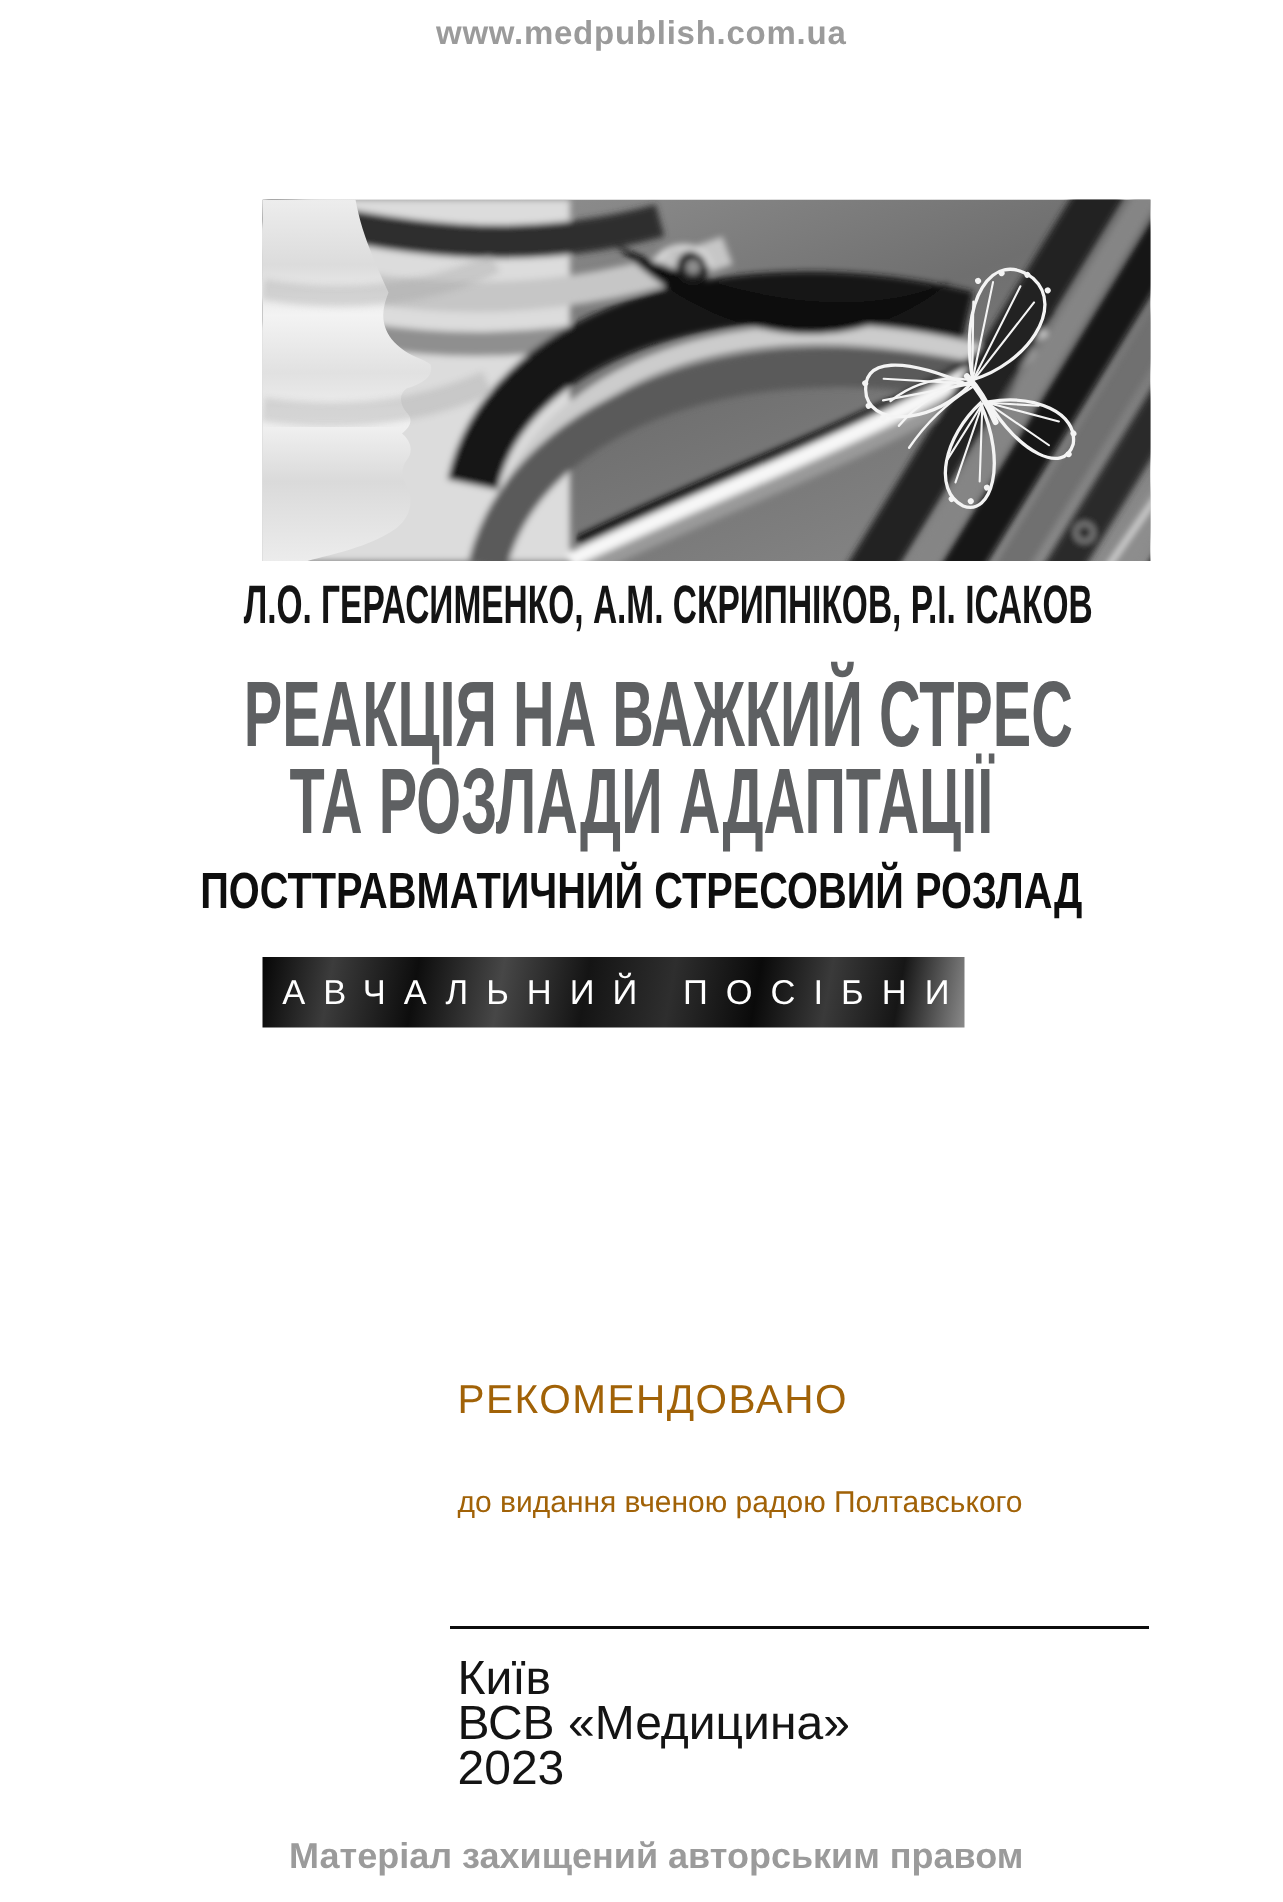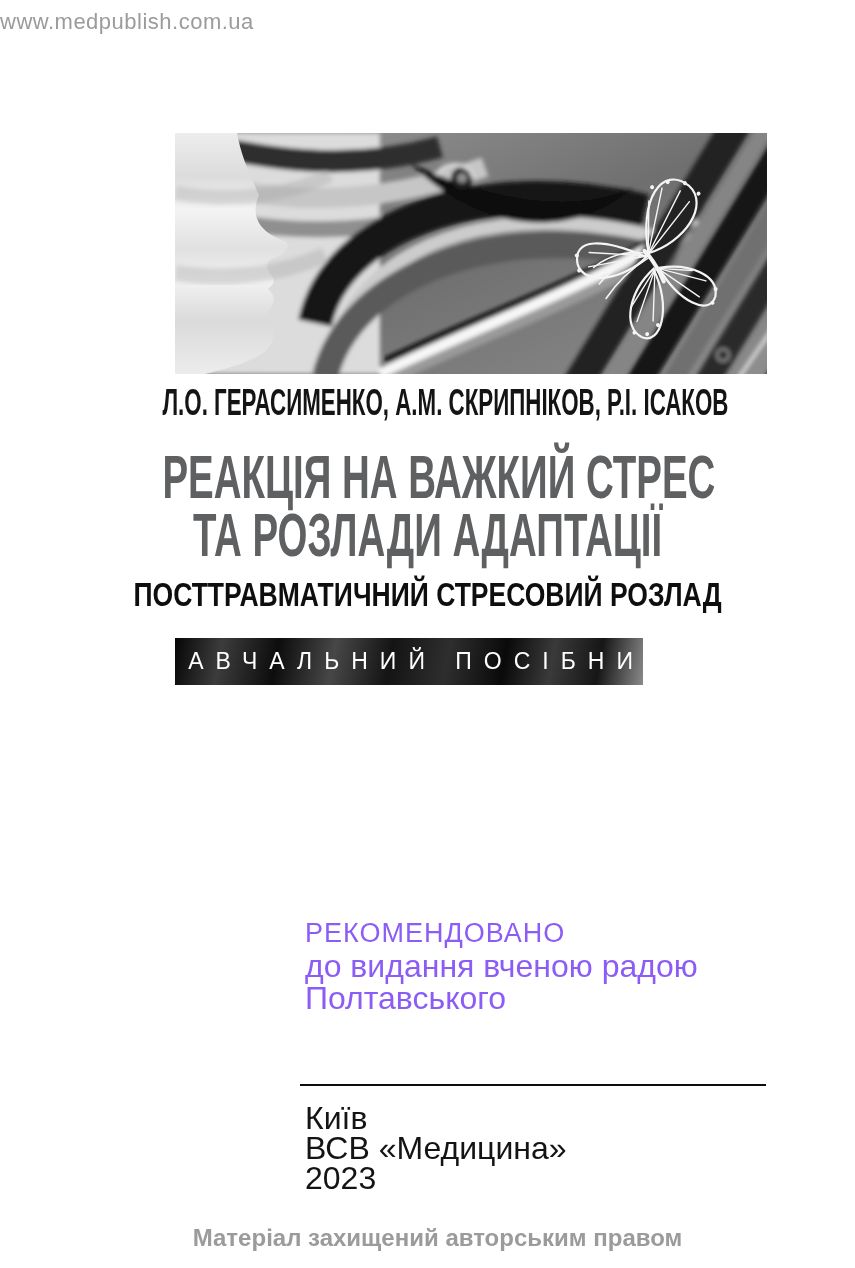--- a/index.html
+++ b/index.html
@@ -2,22 +2,22 @@
 <html><head>
 <meta charset="utf-8">
 <style>
   html,body { margin:0; padding:0; background:#ffffff; }
   .page {
     position:relative; width:855px; height:1268px; margin:0 auto;
     background:#ffffff; overflow:hidden;
     font-family:"Liberation Sans", sans-serif;
   }
   .wm-top {
-    position:absolute; top:9px; left:0; right:0; 
-    font-size:22px; font-weight:normal; color:#9b9b9b; letter-spacing:.5px;
+    position:absolute; top:9px; left:0; right:0; text-align:center;
+    font-size:22px; font-weight:bold; color:#9b9b9b; letter-spacing:.5px;
   }
   .art {
     position:absolute; left:175px; top:133px; width:592px; height:241px;
   }
   .art svg { display:block; width:100%; height:100%; }
   .authors {
     position:absolute; top:386px; left:0; right:0; text-align:center;
     font-size:36px; line-height:34px; font-weight:700; color:#141414;
     transform:scaleX(0.62); transform-origin:center; white-space:nowrap;
   }
@@ -36,25 +36,25 @@
     display:flex; align-items:center; justify-content:center;
     background:linear-gradient(100deg,
       #060606 0%, #3c3c3c 10%, #0d0d0d 22%, #474747 34%, #141414 46%,
       #2e2e2e 58%, #0a0a0a 70%, #3a3a3a 80%, #161616 90%, #8a8a8a 100%);
   }
   .banner-label {
     color:#ffffff; font-size:23px; font-weight:500;
     letter-spacing:12px; margin-right:-12px; white-space:nowrap;
   }
   .rec {
-    position:absolute; left:305px; top:917px; color:#8b5cf6;
+    position:absolute; left:305px; top:917px; color:#a16207;
     font-weight:400;
   }
   .rec-heading { font-size:27px; line-height:33px; letter-spacing:1px; }
-  .rec-line { font-size:32px; line-height:32px; }
+  .rec-line { font-size:20px; line-height:32px;margin-top:36px; }
   .rule {
     position:absolute; left:300px; top:1084px; width:466px; height:2px;
     background:#0d0d0d;
   }
   .imprint {
     position:absolute; left:305px; top:1103px; color:#141414;
     font-size:32px; line-height:30px;
   }
   .wm-bottom {
     position:absolute; top:1224px; left:0; right:0; text-align:center;

